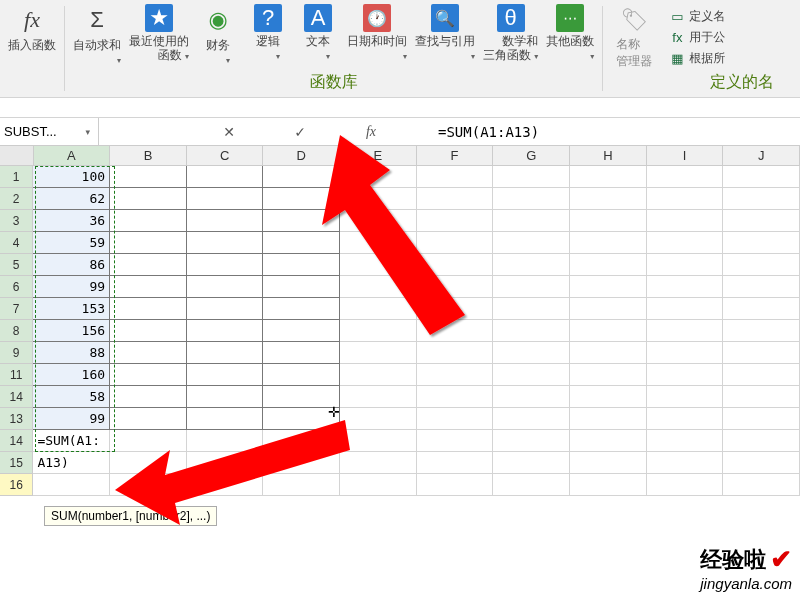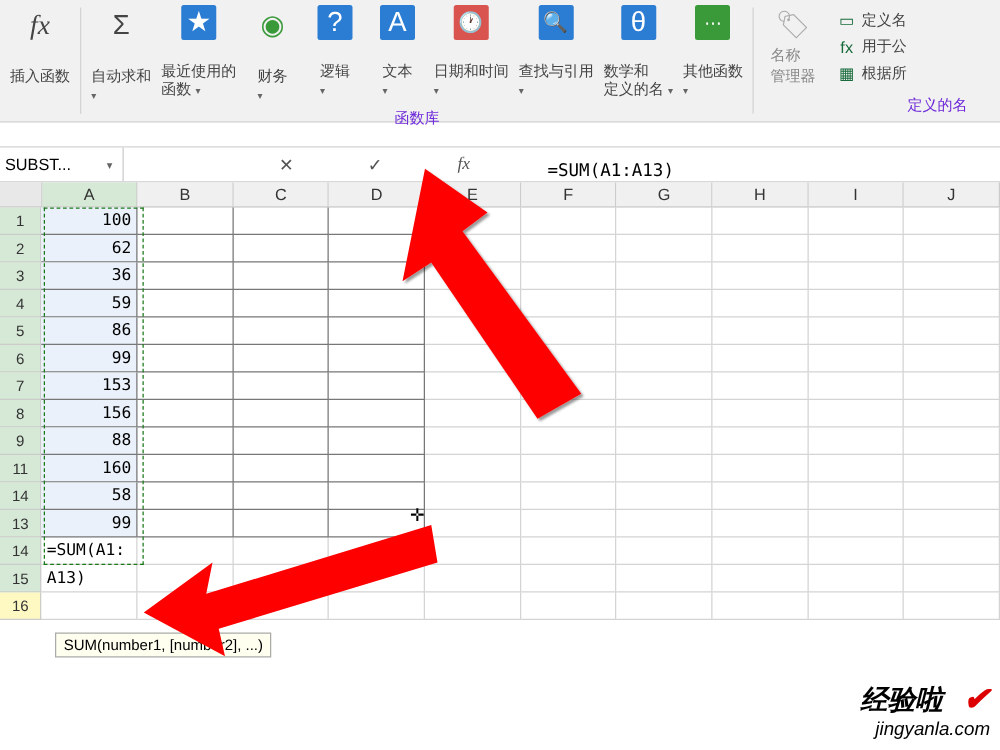--- a/index.html
+++ b/index.html
@@ -4,32 +4,32 @@
 <style>
 * { box-sizing: border-box; margin: 0; padding: 0; font-family: "Microsoft YaHei", Arial, sans-serif; }
 body { background: #fff; width: 800px; height: 600px; overflow: hidden; position: relative; }
 
 
 .ribbon { background: #f1f1f1; border-bottom: 1px solid #d4d4d4; height: 98px; display: flex; }
 .ribbon-group { display: flex; flex-direction: column; align-items: center; padding: 2px 4px 0; }
 .ribbon-items { display: flex; }
 .ribbon-btn { display: flex; flex-direction: column; align-items: center; justify-content: flex-start; padding: 2px 4px; min-width: 50px; cursor: pointer; font-size: 12px; color: #444; }
 .ribbon-btn .icon { width: 32px; height: 32px; display: flex; align-items: center; justify-content: center; font-size: 22px; }
-.ribbon-btn .label { margin-top: 18px; text-align: left; line-height: 14px; white-space: pre; }
+.ribbon-btn .label { margin-top: 2px; text-align: right; line-height: 14px; white-space: pre; }
 .dropdown-arrow { font-size: 8px; color: #666; }
-.group-label { font-size: 12px; color: #6d28d9; margin-top: auto; margin-bottom: 4px; text-align: center; }
+.group-label { font-size: 16px; color: #4d7c0f; margin-top: auto; margin-bottom: 4px; text-align: center; }
 .ribbon-sep { width: 1px; background: #d4d4d4; margin: 6px 0; }
 .ribbon-right { flex: 1; display: flex; flex-direction: column; padding: 4px 0 0 8px; }
 .right-item { display: flex; align-items: center; font-size: 12px; color: #444; padding: 2px 0; gap: 4px; }
 .right-item .smicon { width: 16px; height: 16px; display: inline-flex; align-items: center; justify-content: center; font-size: 13px; color: #1a6b3c; }
 .name-mgr { display: flex; flex-direction: column; align-items: center; padding: 2px 8px; min-width: 54px; color: #888; font-size: 12px; }
 .name-mgr .icon { width: 32px; height: 32px; font-size: 22px; display: flex; align-items: center; justify-content: center; }
 
 
-.formula-bar { display: flex; align-items: flex-end; height: 28px; border-bottom: 1px solid #ccc; gap: 47px; }
+.formula-bar { display: flex; align-items: center; height: 28px; border-bottom: 1px solid #ccc; gap: 47px; }
 .name-box { width: 99px; border-right: 1px solid #ccc; height: 100%; display: flex; align-items: center; padding: 0 4px; font-size: 13px; }
 .name-box-text { flex: 1; }
 .name-box-dd { font-size: 9px; color: #666; padding: 0 4px; cursor: pointer; }
 .fb-sep { width: 24px; }
 .fb-btn { width: 24px; height: 100%; display: flex; align-items: center; justify-content: center; cursor: pointer; color: #555; font-size: 14px; }
 .fb-input { flex: 1; padding: 0 8px; font-size: 14px; font-family: Consolas, monospace; }
 .filler { height: 20px; border-bottom: 1px solid #d4d4d4; }
 
 
 .grid { position: relative; }
@@ -49,21 +49,21 @@
 .marquee { position: absolute; border: 1.5px dashed #1a7a1a; pointer-events: none; }
 
 .tooltip { position: absolute; background: #fffff0; border: 1px solid #aaa; font-size: 12px; padding: 2px 6px; font-family: Arial; }
 .tooltip b { font-weight: normal; }
 
 
 .arrow-svg { position: absolute; pointer-events: none; }
 
 
 .watermark { position: absolute; right: 8px; bottom: 8px; text-align: right; font-family: Arial; }
-.watermark .line1 { font-size: 22px; font-weight: bold; color: #000; text-shadow: 1px 1px 0 #fff; display: flex; align-items: center; gap: 16px; font-style: italic; }
+.watermark .line1 { font-size: 22px; font-weight: bold; color: #000; text-shadow: 1px 1px 0 #fff; display: flex; align-items: center; gap: 4px; }
 .watermark .check { color: #d00; font-size: 26px; font-weight: bold; }
 .watermark .line2 { font-size: 15px; font-style: italic; color: #000; }
 
 .cursor-cross { position: absolute; font-size: 14px; color: #000; pointer-events: none; }
 </style>
 </head>
 <body>
 
 <div class="ribbon">
   <div class="ribbon-group">
@@ -102,21 +102,21 @@
         <span class="icon" style="background:#d9534f;color:#fff;width:28px;height:28px;border-radius:2px;font-size:16px">🕐</span>
         <span class="label"><span>日期和时间</span><br><span class="dropdown-arrow">▾</span></span>
       </div>
       <div class="ribbon-btn">
         <span class="icon" style="background:#2b7cd3;color:#fff;width:28px;height:28px;border-radius:2px;font-size:16px">🔍</span>
         <span class="label"><span>查找与引用</span><br><span class="dropdown-arrow">▾</span></span>
       </div>
       <div class="ribbon-btn">
         <span class="icon" style="background:#2b7cd3;color:#fff;width:28px;height:28px;border-radius:2px">θ</span>
         <span class="label"><span>数学和
-定义的名</span> <span class="dropdown-arrow">▾</span></span>
+三角函数</span> <span class="dropdown-arrow">▾</span></span>
       </div>
       <div class="ribbon-btn">
         <span class="icon" style="background:#3a9a3a;color:#fff;width:28px;height:28px;border-radius:2px;font-size:14px">⋯</span>
         <span class="label"><span>其他函数</span><br><span class="dropdown-arrow">▾</span></span>
       </div>
     </div>
     <div class="group-label">函数库</div>
   </div>
   <div class="ribbon-sep"></div>
   <div class="ribbon-group" style="flex:1">

